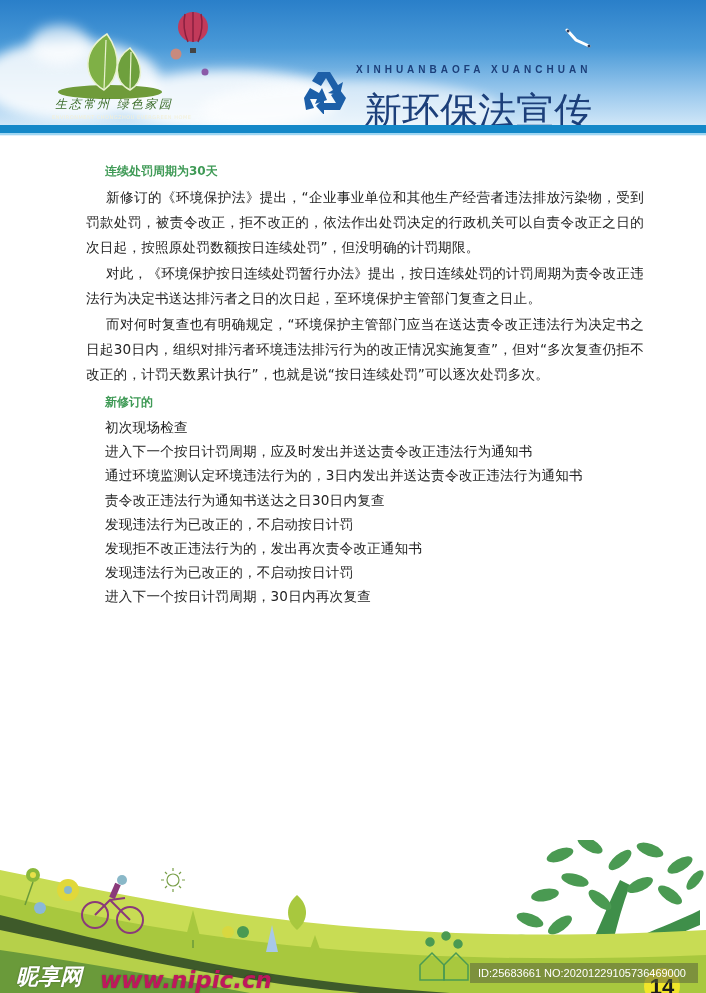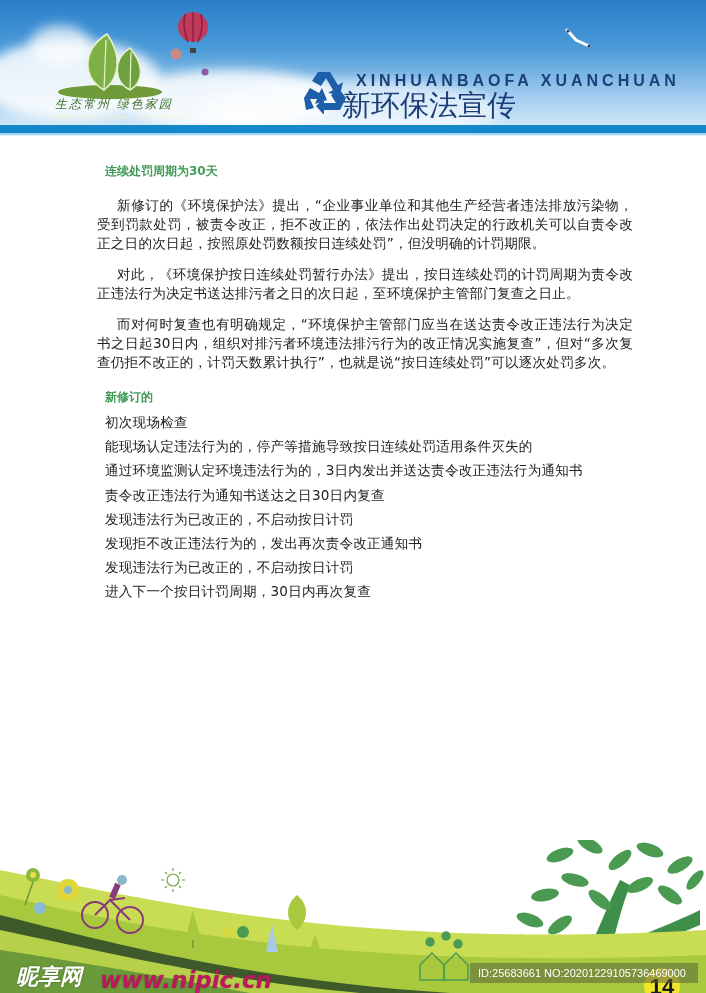--- a/index.html
+++ b/index.html
@@ -9,28 +9,28 @@
             background:linear-gradient(180deg,#2a7fc9 0%,#4a9ad8 35%,#9fcbee 70%,#e2f1fb 100%); }
   .cloud { position:absolute; background:#ffffff; border-radius:50%; opacity:0.85; filter:blur(6px); }
   .band { position:absolute; left:0; top:125px; width:706px; height:8px; background:#1488c8; }
   .band-light { position:absolute; left:0; top:133px; width:706px; height:2px; background:#9fd6f2; }
   .logo { position:absolute; left:52px; top:30px; width:120px; height:90px; }
   .logo-text { position:absolute; left:55px; top:96px; font-size:12px; color:#3b6d2a; letter-spacing:2px;
                font-family:"DejaVu Serif",serif; font-style:italic; }
   .logo-sub { position:absolute; left:52px; top:114px; font-size:5px; color:#f4f0d8; letter-spacing:0.5px; }
   .balloon { position:absolute; }
   .recycle { position:absolute; left:300px; top:68px; width:50px; height:46px; }
-  .title-en { position:absolute; left:356px; top:64px; font-size:16px; font-weight:bold; color:#1c3f7a;
-              letter-spacing:4px; font-family:"Liberation Sans",sans-serif;margin-top:8px; }
-  .title-cn { position:absolute; left:342px; top:86px; font-size:29px; color:#1c3f7a; letter-spacing:0px; }
+  .title-en { position:absolute; left:356px; top:64px; font-size:10px; font-weight:bold; color:#1c3f7a;
+              letter-spacing:4px; font-family:"Liberation Sans",sans-serif; }
+  .title-cn { position:absolute; left:364px; top:86px; font-size:38px; color:#1c3f7a; letter-spacing:0px;text-decoration:underline; }
   .bird { position:absolute; left:565px; top:28px; }
 
   .content { position:absolute; left:85px; top:158px; width:560px; }
   .h2 { color:#3f9a56; font-size:12px; line-height:26px; padding-left:20px; margin:0; }
-  .p { font-size:13.6px; color:#222222; line-height:19px; margin:12px; text-indent:20px; text-align:justify; letter-spacing:0.2px; }
+  .p { font-size:13.6px; color:#222222; line-height:25px; margin:1px; text-indent:20px; text-align:justify; letter-spacing:0.2px; }
   .li { font-size:13.6px; color:#222222; line-height:24.2px; margin:0; text-indent:20px; letter-spacing:0.2px; }
 
   .footer { position:absolute; left:0; top:840px; width:706px; height:153px; }
   .watermark { position:absolute; left:16px; top:962px; font-size:22px; font-weight:bold; color:#ffffff;
                font-style:italic; text-shadow:0 0 2px rgba(0,0,0,0.35); }
   .watermark-url { position:absolute; left:100px; top:967px; font-size:23px; font-weight:bold; color:#be185d;
                    font-style:italic; text-shadow:0 0 2px rgba(0,0,0,0.35); }
   .idbar { position:absolute; left:470px; top:963px; width:228px; height:20px; background:rgba(90,100,60,0.55);
            color:#ffffff; font-size:11px; line-height:20px; padding-left:8px; box-sizing:border-box; font-family:"Liberation Sans",sans-serif; }
   .page-num { position:absolute; left:644px; top:968px; width:36px; height:36px; border-radius:50%; background:#f1e52a;
@@ -86,21 +86,21 @@
 </div>
 
 <div class="content">
   <h2 class="h2">连续处罚周期为30天</h2>
   <p class="p">新修订的《环境保护法》提出，“企业事业单位和其他生产经营者违法排放污染物，受到罚款处罚，被责令改正，拒不改正的，依法作出处罚决定的行政机关可以自责令改正之日的次日起，按照原处罚数额按日连续处罚”，但没明确的计罚期限。</p>
   <p class="p">对此，《环境保护按日连续处罚暂行办法》提出，按日连续处罚的计罚周期为责令改正违法行为决定书送达排污者之日的次日起，至环境保护主管部门复查之日止。</p>
   <p class="p">而对何时复查也有明确规定，“环境保护主管部门应当在送达责令改正违法行为决定书之日起30日内，组织对排污者环境违法排污行为的改正情况实施复查”，但对“多次复查仍拒不改正的，计罚天数累计执行”，也就是说“按日连续处罚”可以逐次处罚多次。</p>
 
   <h2 class="h2" style="margin-top:2px;">新修订的</h2>
   <p class="li">初次现场检查</p>
-  <p class="li">能现场认定违法行为的，停产等措施导致按日连续处罚适用条件灭失的</p>
+  <p class="li">进入下一个按日计罚周期，应及时发出并送达责令改正违法行为通知书</p>
   <p class="li">通过环境监测认定环境违法行为的，3日内发出并送达责令改正违法行为通知书</p>
   <p class="li">责令改正违法行为通知书送达之日30日内复查</p>
   <p class="li">发现违法行为已改正的，不启动按日计罚</p>
   <p class="li">发现拒不改正违法行为的，发出再次责令改正通知书</p>
   <p class="li">发现违法行为已改正的，不启动按日计罚</p>
   <p class="li">进入下一个按日计罚周期，30日内再次复查</p>
 </div>
 
 <svg class="footer" viewBox="0 0 706 153">
 

